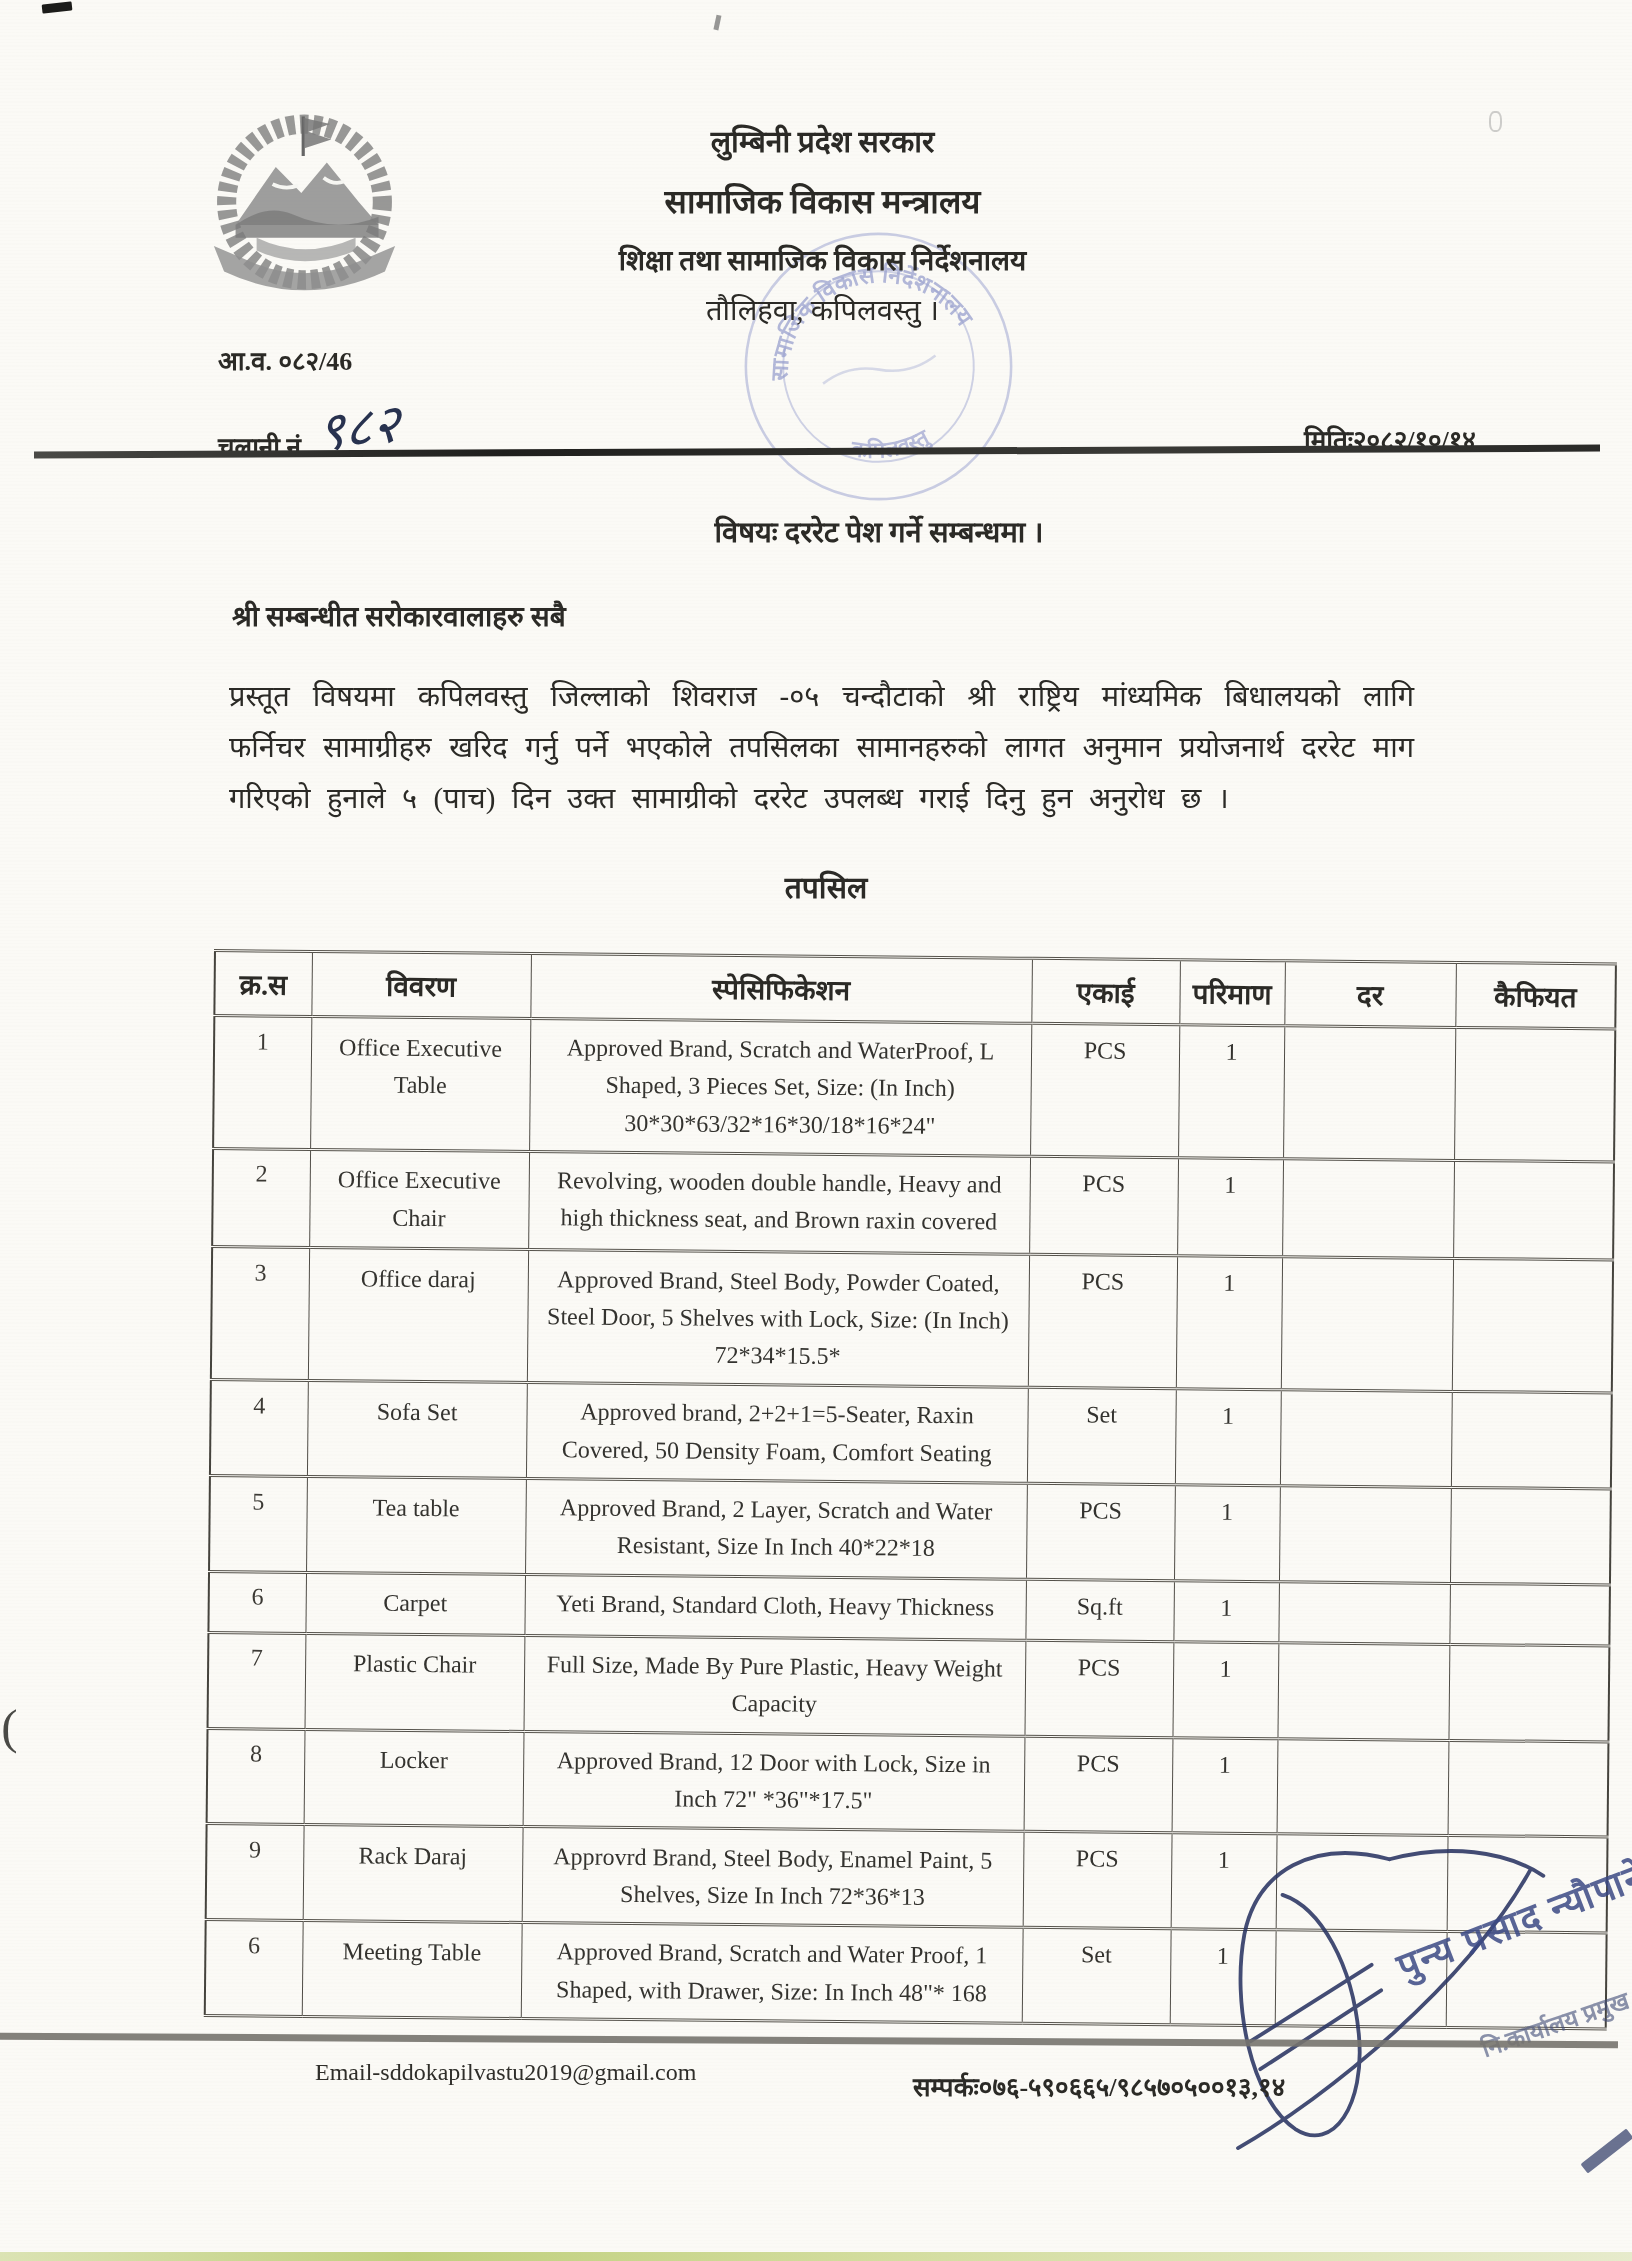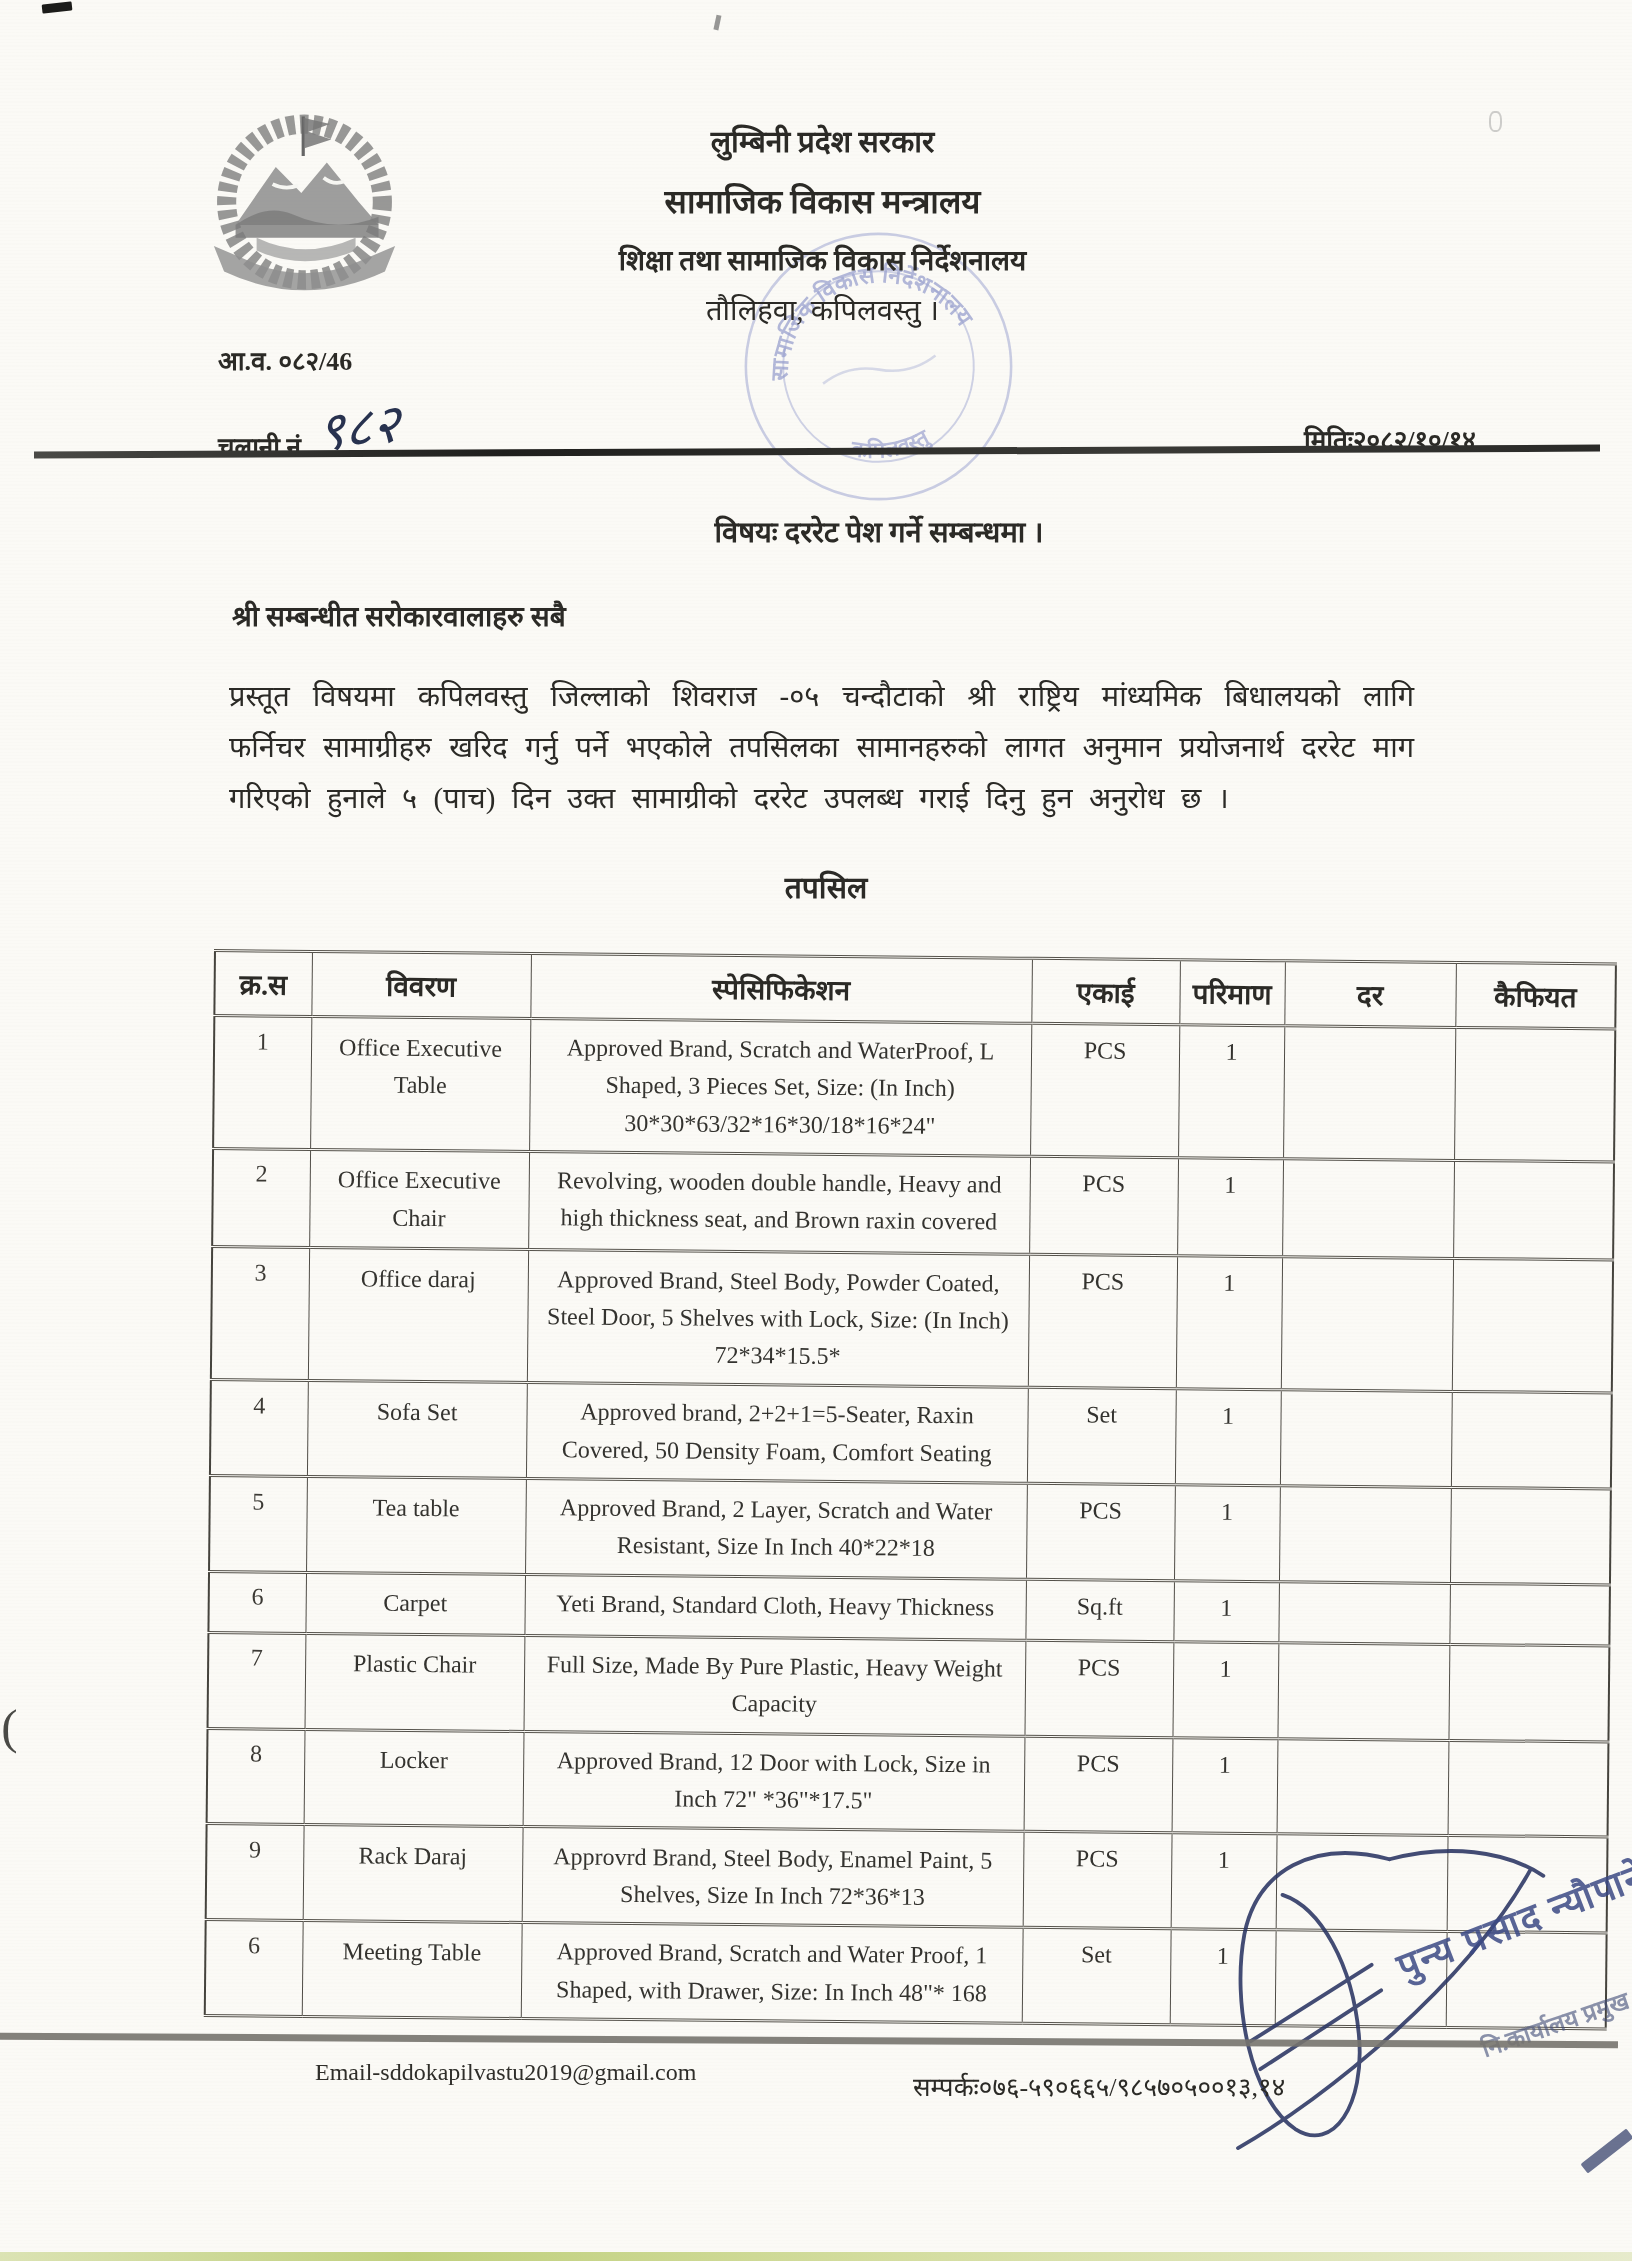--- a/index.html
+++ b/index.html
@@ -41,21 +41,21 @@
   .td-unit,.td-qty{text-align:center;padding-top:12px;color:#34332f;}
   
   .signature{position:absolute;left:1198px;top:1830px;width:421px;height:369px;}
   .stamp-name{position:absolute;left:1398px;top:1941px;font-size:37px;font-weight:700;color:#3c4a85;white-space:nowrap;
               letter-spacing:2px;transform:rotate(-21deg);transform-origin:left center;opacity:.85;}
   .stamp-title{position:absolute;left:1482px;top:2032px;font-size:24px;font-weight:600;color:#46517b;white-space:nowrap;
               transform:rotate(-19deg);transform-origin:left center;opacity:.62;}
   
   .rule-bottom{position:absolute;left:0;top:2037px;width:1618px;height:7.2px;background:#75736e;opacity:.9;transform:rotate(0.3deg);}
   .footer-email{position:absolute;left:315px;top:2059px;font-size:24px;color:#2f2e2a;}
-  .footer-contact{position:absolute;left:913px;top:2068px;font-size:26px;font-weight:400;}
+  .footer-contact{position:absolute;left:913px;top:2068px;font-size:26px;font-weight:700;}
   .bottom-strip{position:absolute;left:0;bottom:0;width:100%;height:9.2px;opacity:.85;
               background:linear-gradient(90deg,#d6dfa8 0%,#b5c867 25%,#cdd890 55%,#e3e8c4 100%);}
   
   .mark1{position:absolute;left:42px;top:2.6px;width:30px;height:8.6px;background:#1c1c1a;transform:rotate(-6deg);border-radius:1.3px;}
   .mark2{position:absolute;left:715px;top:14.5px;width:4.6px;height:14.5px;background:#555;transform:rotate(12deg);opacity:.6;}
   .mark3{position:absolute;left:1489px;top:111px;width:9.2px;height:17px;border:2px solid #777;border-radius:40%;opacity:.35;}
   .paren{position:absolute;left:1.3px;top:1698px;font-size:49px;color:#4a4a46;}
   .sig-frag{position:absolute;left:1578px;top:2145px;width:58px;height:12px;background:#2c3765;transform:rotate(-38deg);opacity:.7;border-radius:2px;}
 </style>
 </head>

